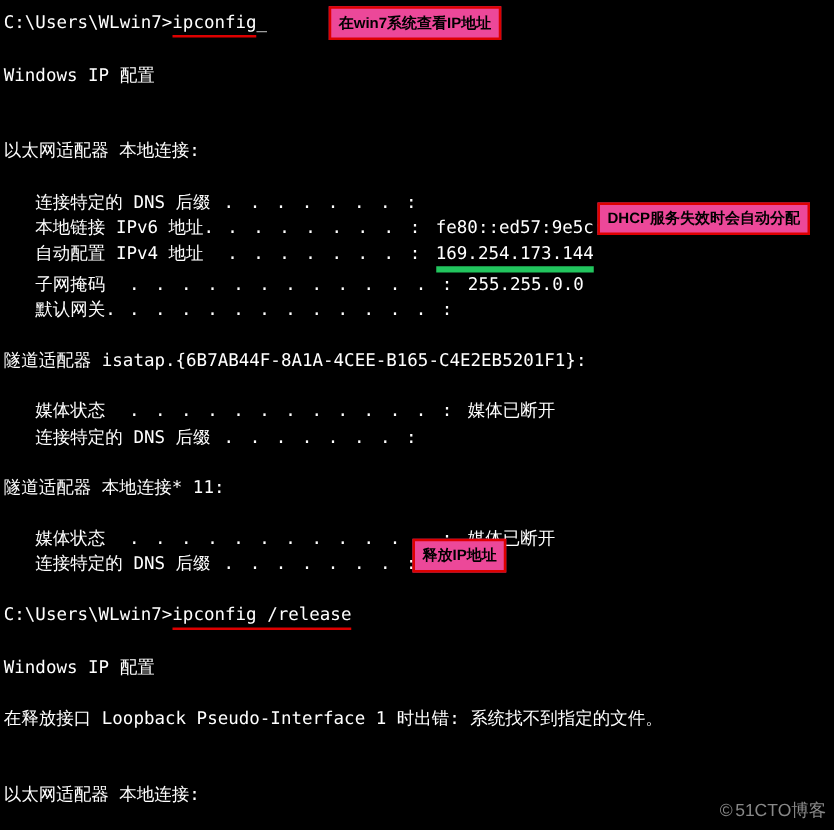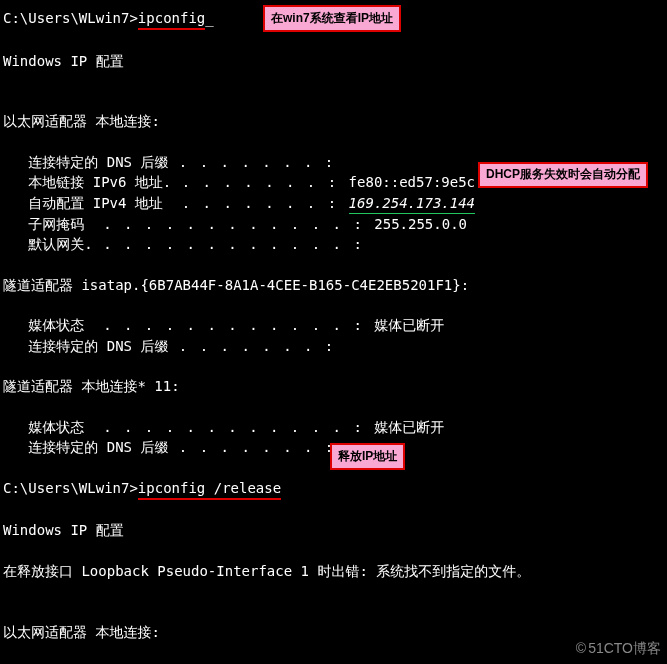--- a/index.html
+++ b/index.html
@@ -11,34 +11,34 @@
       font-family: "Consolas", "SimSun", monospace;
       font-size: 14px;
       line-height: 1.45;
       padding: 8px 3px 3px 3px;
       position: relative;
       overflow: hidden;
     }
     .line { white-space: pre; }
     .prompt-path { color: #fff; }
     .u-red { border-bottom: 2px solid #d00; display: inline-block; text-align: center; }
-    .u-red2 { border-bottom: 1px solid #22c55e; display: inline-block; font-style: italic; }
+    .u-red2 { border-bottom: 5px solid #22c55e; display: inline-block; }
     .annotation {
       position: absolute;
-      background: #f9a8d4;
+      background: #ec4899;
       border: 2px solid #d00;
       color: #000;
       font-family: "SimSun", sans-serif;
       font-size: 12px;
       padding: 3px 6px;
       font-weight: bold;
     }
     .anno1 { top: 5px; left: 263px; }
     .anno2 { top: 162px; left: 478px; line-height: 1.3; }
-    .anno3 { top: 443px; left: 330px; }
+    .anno3 { top: 431px; left: 330px; }
     .watermark {
       position: absolute;
       right: 6px;
       bottom: 6px;
       font-size: 14px;
       color: #888;
       font-family: sans-serif;
     }
     .watermark::before { content: "©"; margin-right: 2px; }
     .dotfill { letter-spacing: 2px; }

